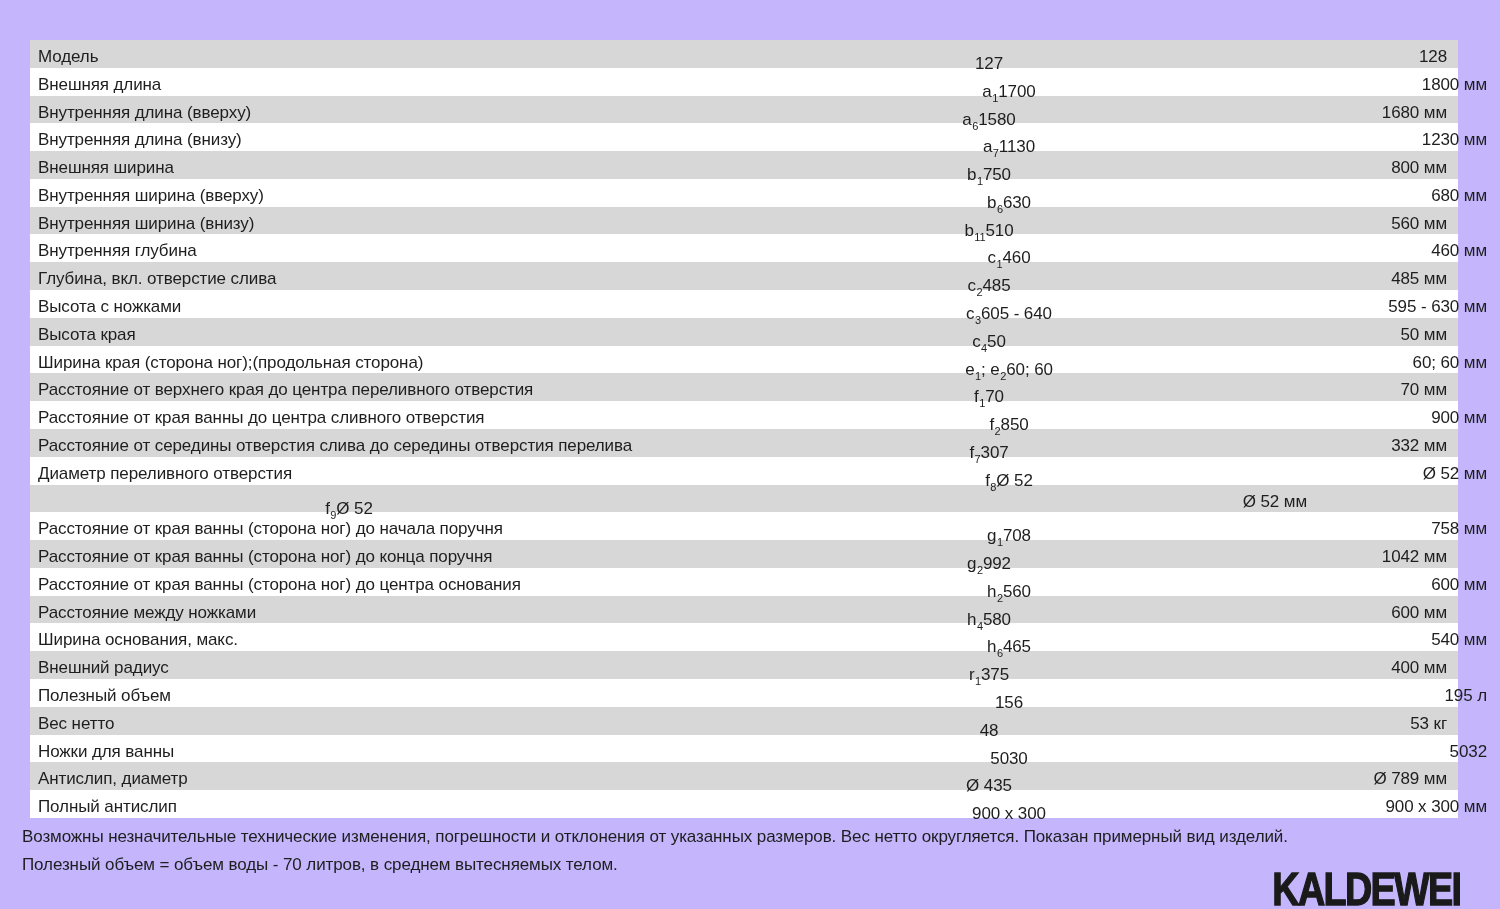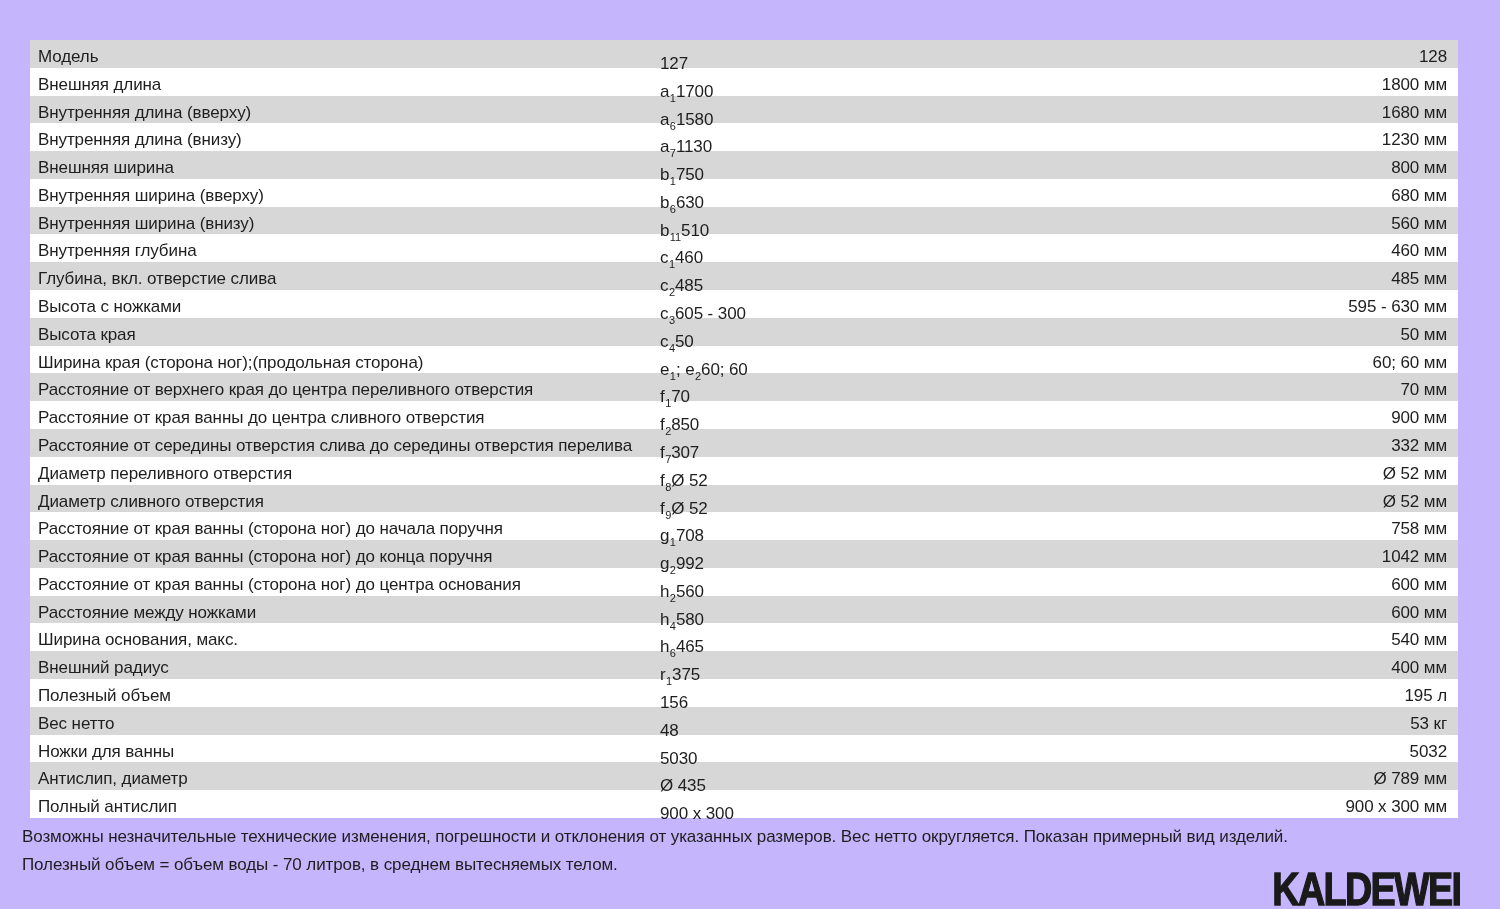--- a/index.html
+++ b/index.html
@@ -20,28 +20,28 @@
     display:grid;
     grid-template-columns:622px 658px 140px;
     height:27.79px;
     align-items:center;
     padding-left:8px;
     box-sizing:border-box;
     font-size:17px;
     letter-spacing:-0.1px;
   }
   .row.gray{background:#d7d7d7;}
-  .row.white{background:#ffffff;}
+  .row.white{background:#ffffff;gap:20px;}
   .cell-label{
     white-space:nowrap;
     overflow:hidden;
   }
   .cell-mid{
     display:flex;
-    justify-content:flex-start;
+    justify-content:center;
     align-items:center;
     white-space:nowrap;
     margin-top:14px;
   }
   .sym{white-space:nowrap;}
   .sub{
     font-size:11px;
     position:relative;
     top:5px;
     margin-left:0.5px;
@@ -149,21 +149,21 @@
         <div class="cell-mid">
           <span class="sym">c<span class="sub">2</span></span>
           <span class="v1">485</span>
         </div>
         <div class="cell-v2">485 мм</div>
       </div>
       <div class="row white">
         <div class="cell-label">Высота с ножками</div>
         <div class="cell-mid">
           <span class="sym">c<span class="sub">3</span></span>
-          <span class="v1">605 - 300</span>
+          <span class="v1">605 - 640</span>
         </div>
         <div class="cell-v2">595 - 630 мм</div>
       </div>
       <div class="row gray">
         <div class="cell-label">Высота края</div>
         <div class="cell-mid">
           <span class="sym">c<span class="sub">4</span></span>
           <span class="v1">50</span>
         </div>
         <div class="cell-v2">50 мм</div>
@@ -202,21 +202,20 @@
       </div>
       <div class="row white">
         <div class="cell-label">Диаметр переливного отверстия</div>
         <div class="cell-mid">
           <span class="sym">f<span class="sub">8</span></span>
           <span class="v1">Ø 52</span>
         </div>
         <div class="cell-v2">Ø 52 мм</div>
       </div>
       <div class="row gray">
-        <div class="cell-label">Диаметр сливного отверстия</div>
         <div class="cell-mid">
           <span class="sym">f<span class="sub">9</span></span>
           <span class="v1">Ø 52</span>
         </div>
         <div class="cell-v2">Ø 52 мм</div>
       </div>
       <div class="row white">
         <div class="cell-label">Расстояние от края ванны (сторона ног) до начала поручня</div>
         <div class="cell-mid">
           <span class="sym">g<span class="sub">1</span></span>

